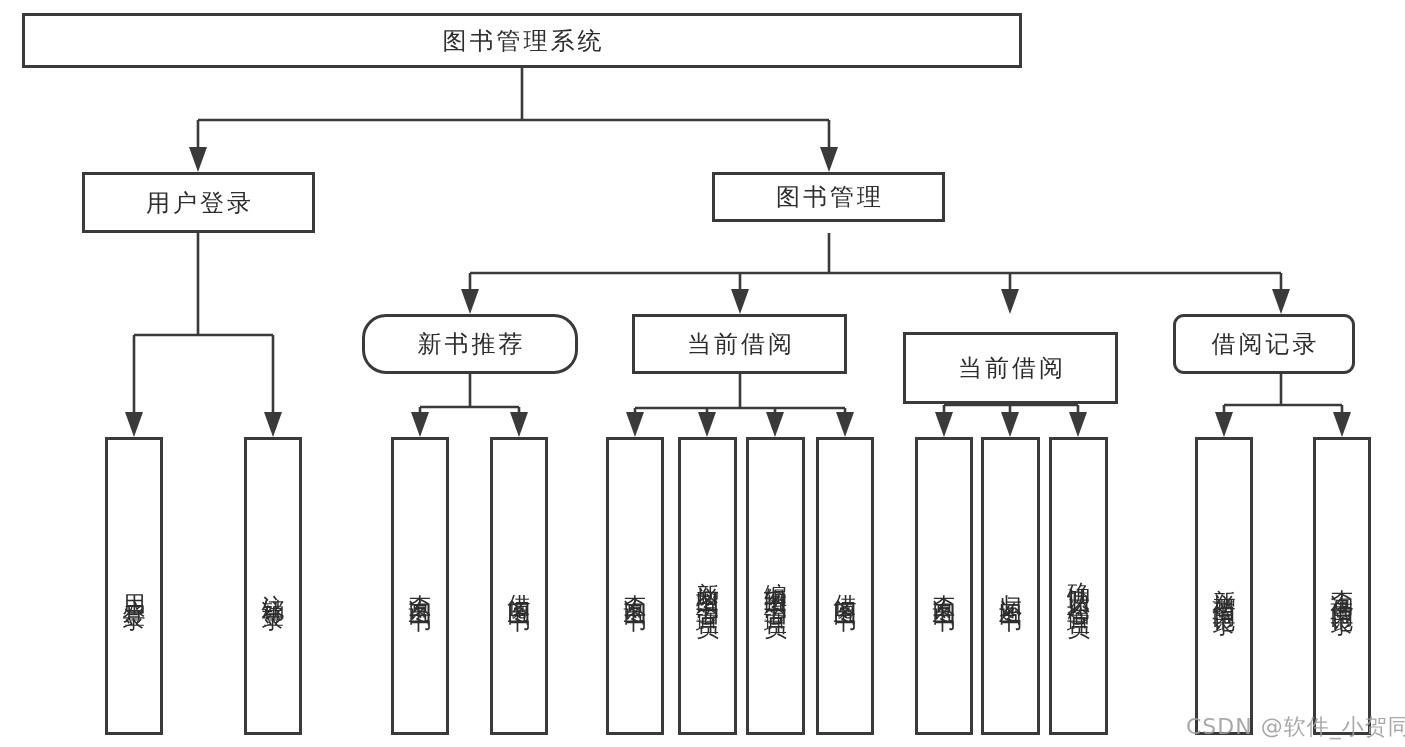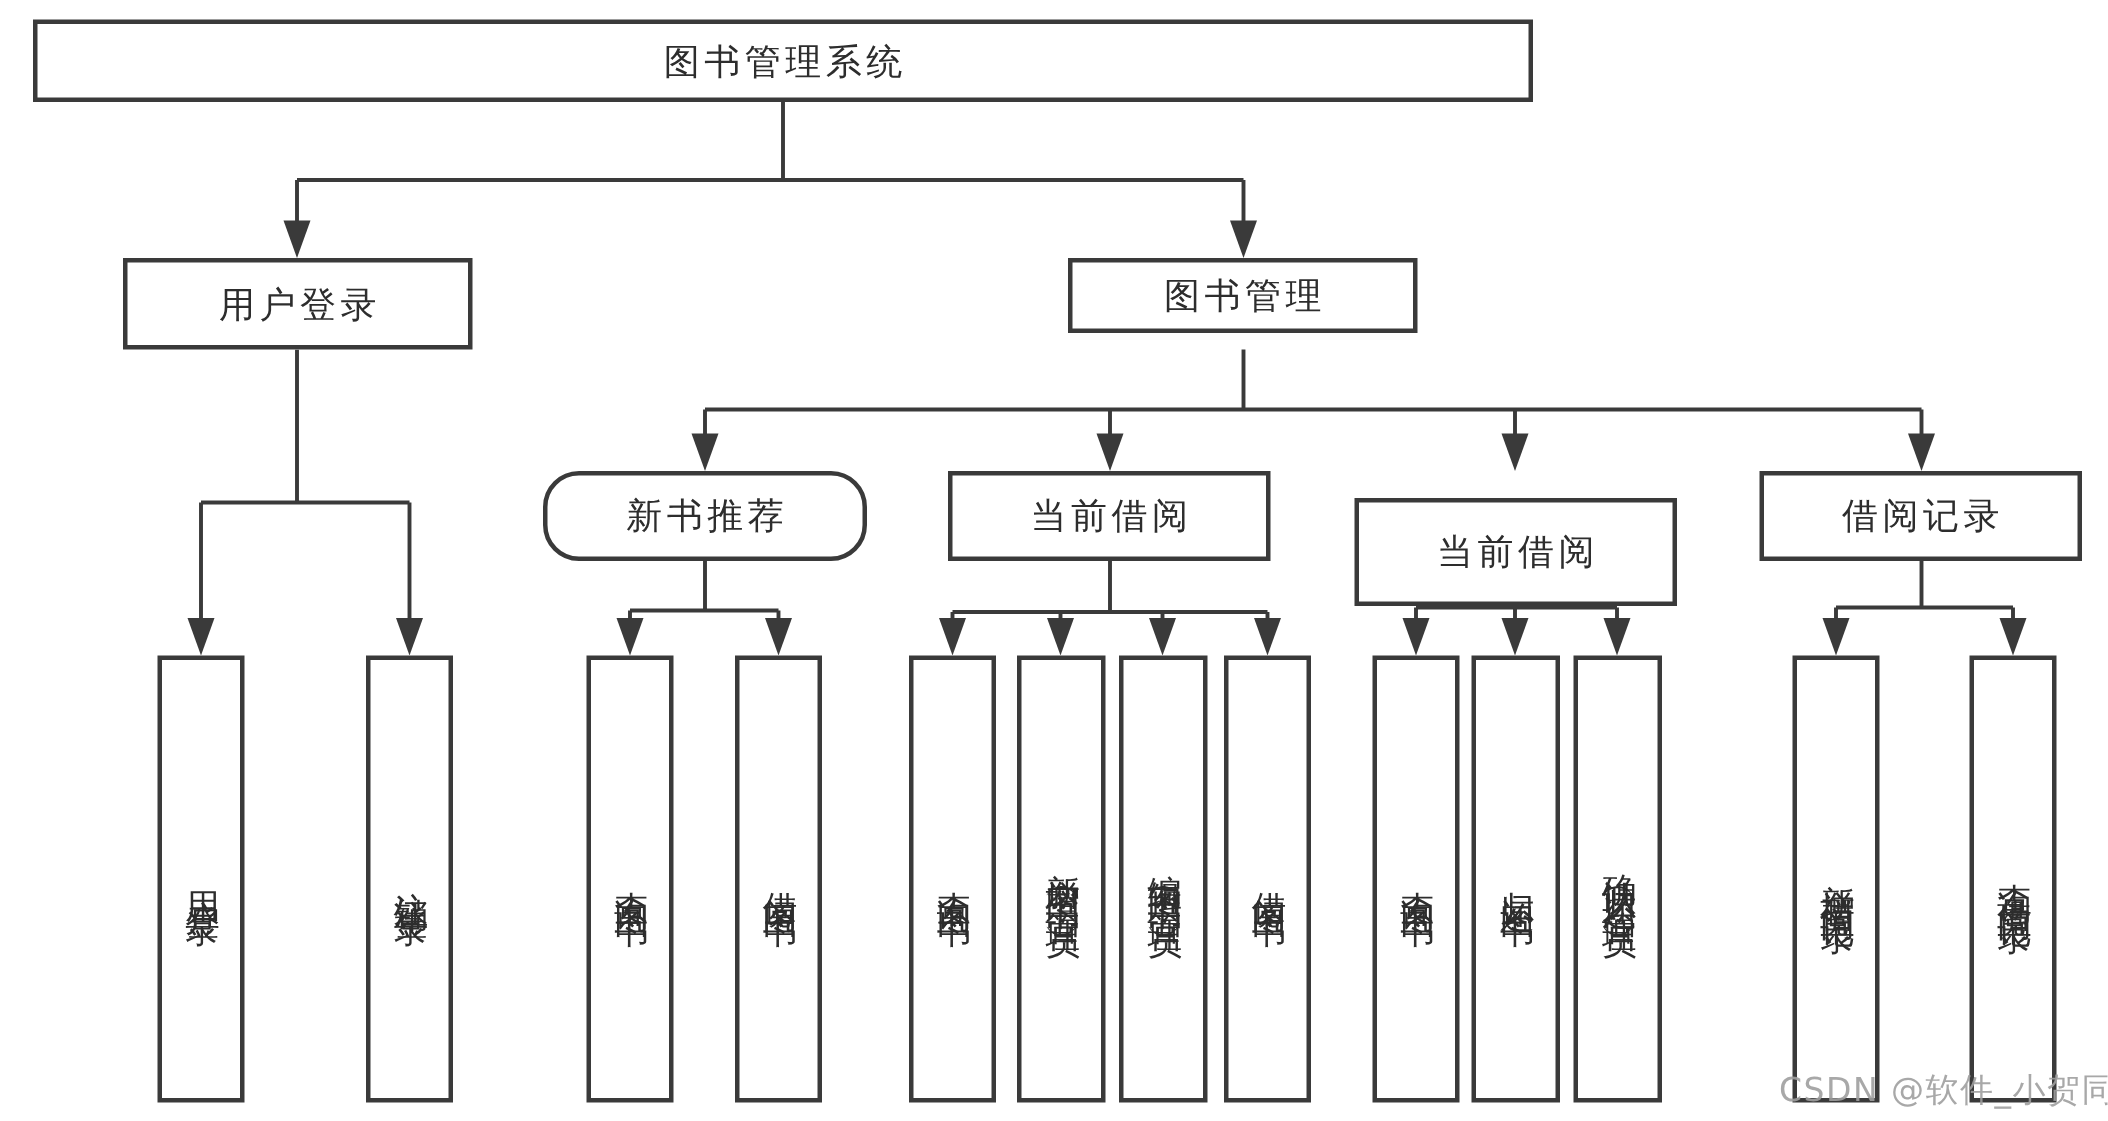--- a/index.html
+++ b/index.html
@@ -92,21 +92,21 @@
 
   <div class="box h" style="left:362px; top:314px; width:216px; height:60px;border-radius:24px;">
     <span>新书推荐</span>
   </div>
   <div class="box h" style="left:632px; top:314px; width:215px; height:60px;">
     <span>当前借阅</span>
   </div>
   <div class="box h" style="left:903px; top:332px; width:215px; height:72px;justify-content:center;">
     <span>当前借阅</span>
   </div>
-  <div class="box h" style="left:1173px; top:314px; width:215px; height:60px;">
+  <div class="box h" style="left:1173px; top:314px; width:182px; height:60px;border-radius:11px;">
     <span>借阅记录</span>
   </div>
 
   <div class="box v" style="left:105px; top:437px; width:58px; height:298px;">
     <span>用户登录</span>
   </div>
   <div class="box v" style="left:244px; top:437px; width:58px; height:298px;">
     <span>注销登录</span>
   </div>
 

